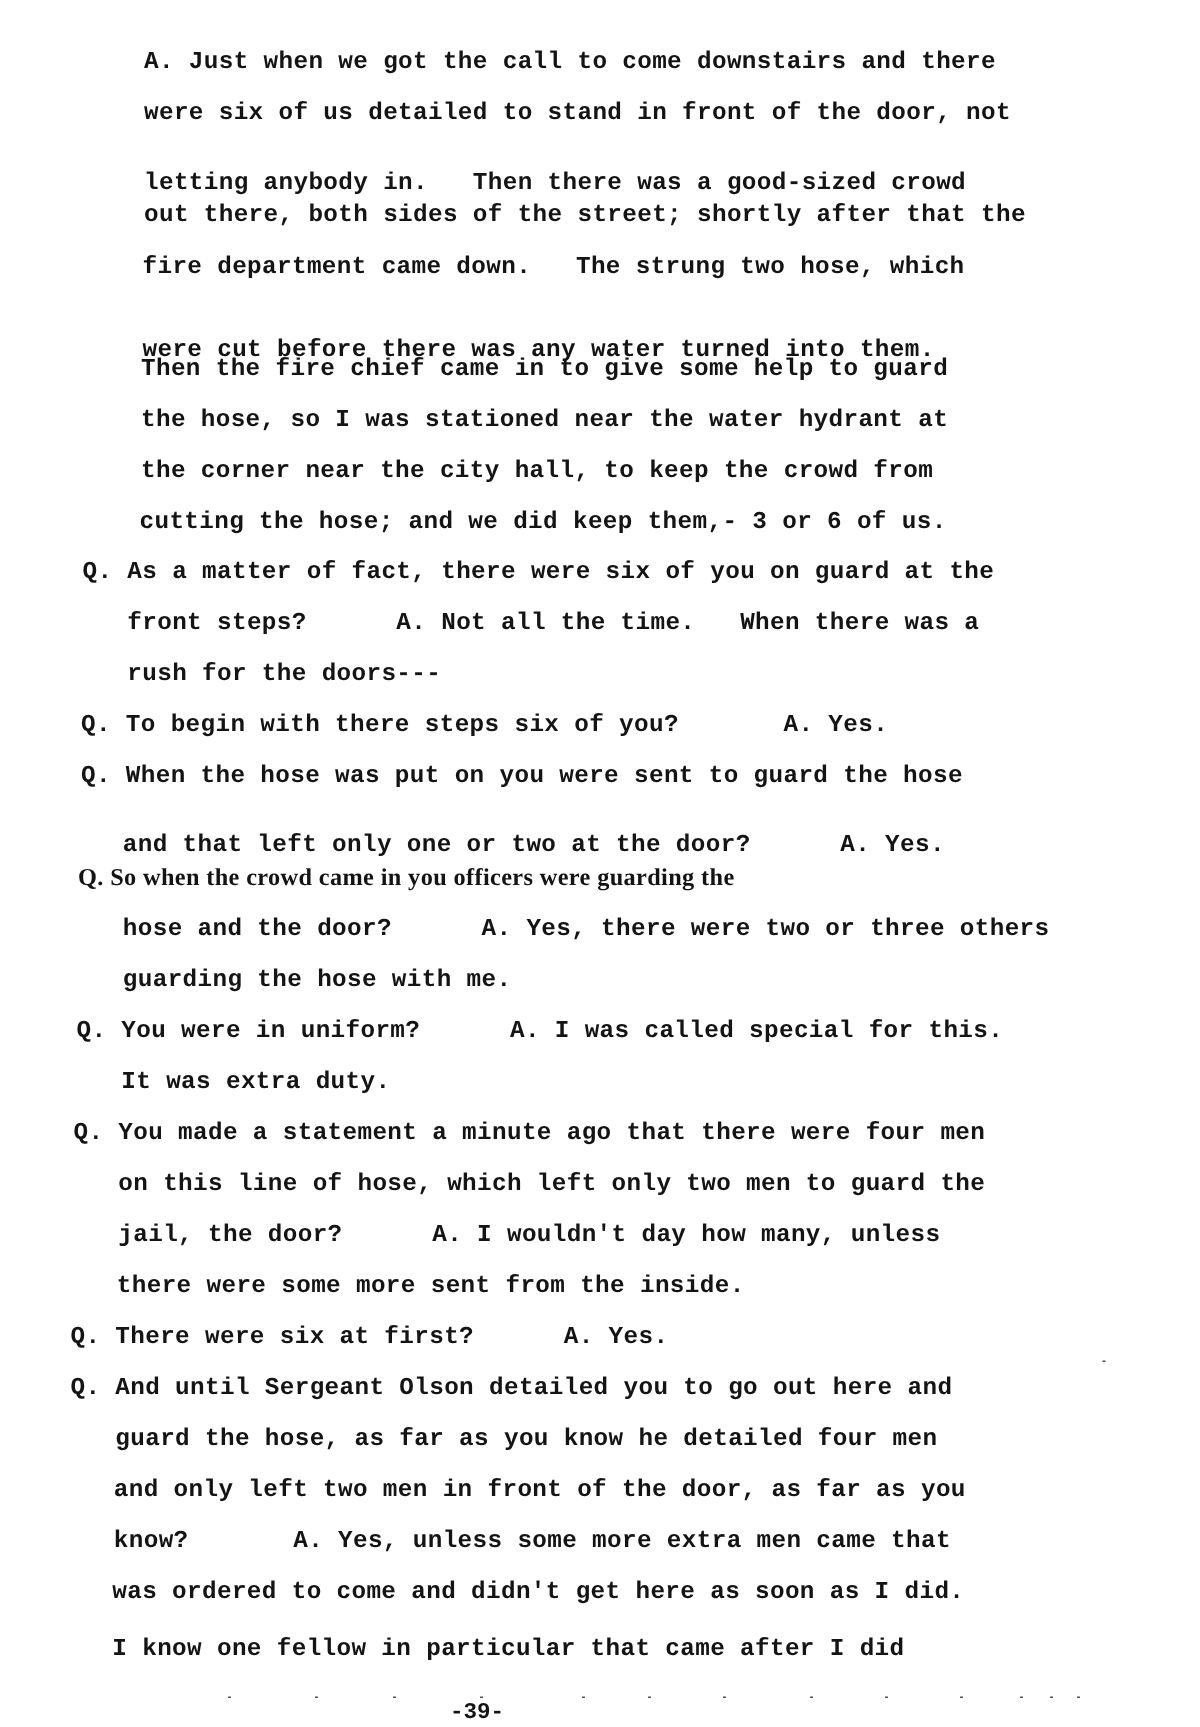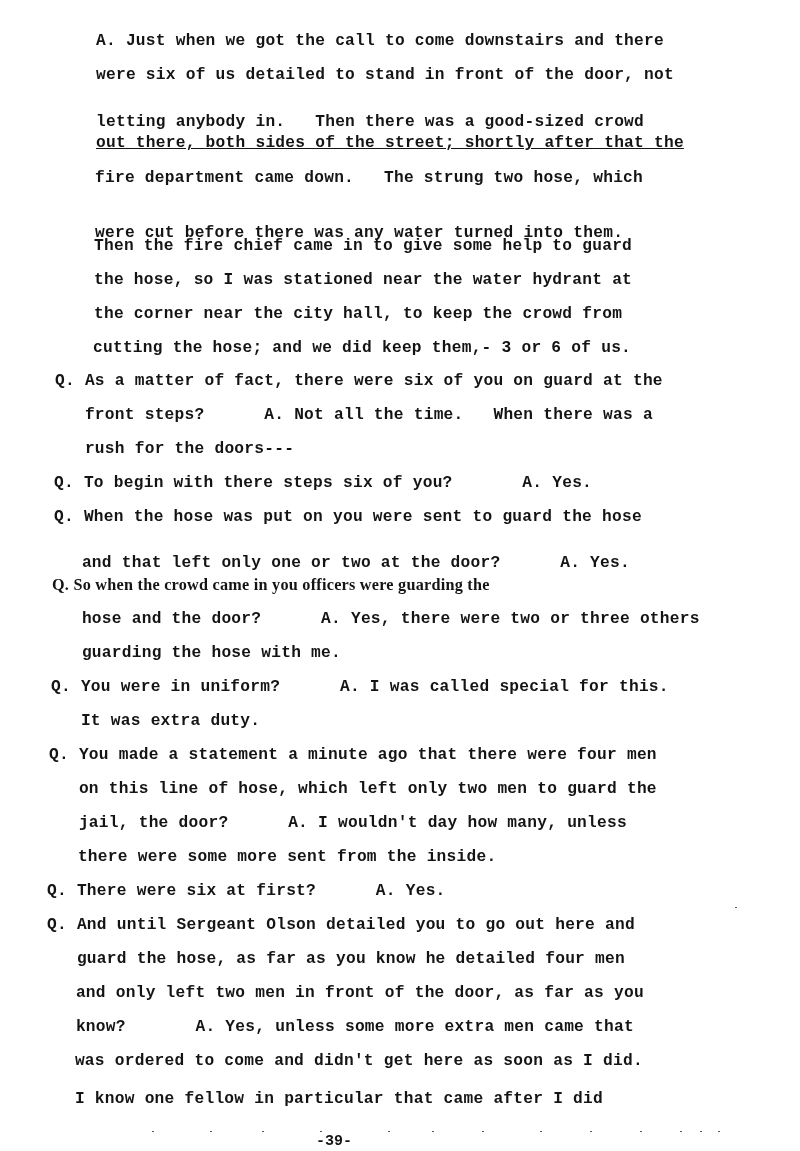--- a/index.html
+++ b/index.html
@@ -26,21 +26,21 @@
       position: absolute;
       white-space: pre;
       font-size: 16.2px;
       font-weight: bold;
       letter-spacing: 0.25px;
       line-height: 20px;
       color: #141414;
     }
     .page-number {
       position: absolute;
-      left: 316px;
+      left: 300px;
       top: 1133px;
       font-size: 15px;
       font-weight: bold;
       white-space: pre;
       color: #141414;
     }
     .speck {
       position: absolute;
       width: 2px;
       height: 1px;
@@ -48,21 +48,21 @@
     }
   </style>
 </head>
 <body>
 
 <div class="page">
   <div id="lines">
     <div class="line" style="left:96px;top:31px;">A. Just when we got the call to come downstairs and there</div>
     <div class="line" style="left:96px;top:65px;">were six of us detailed to stand in front of the door, not</div>
     <div class="line" style="left:96px;top:112px;">letting anybody in.   Then there was a good-sized crowd</div>
-    <div class="line" style="left:96px;top:133px;text-decoration:underline;">out there, both sides of the street; shortly after that the</div>
+    <div class="line" style="left:96px;top:133px;">out there, both sides of the street; shortly after that the</div>
     <div class="line" style="left:95px;top:168px;text-align:center;">fire department came down.   The strung two hose, which</div>
     <div class="line" style="left:95px;top:202px;margin-top:21px;">were cut before there was any water turned into them.</div>
     <div class="line" style="left:94px;top:236px;">Then the fire chief came in to give some help to guard</div>
     <div class="line" style="left:94px;top:270px;">the hose, so I was stationed near the water hydrant at</div>
     <div class="line" style="left:94px;top:304px;">the corner near the city hall, to keep the crowd from</div>
     <div class="line" style="left:93px;top:338px;">cutting the hose; and we did keep them,- 3 or 6 of us.</div>
     <div class="line" style="left:55px;top:371px;">Q. As a matter of fact, there were six of you on guard at the</div>
     <div class="line" style="left:55px;top:405px;">   front steps?      A. Not all the time.   When there was a</div>
     <div class="line" style="left:55px;top:439px;">   rush for the doors---</div>
     <div class="line" style="left:54px;top:473px;">Q. To begin with there steps six of you?       A. Yes.</div>

